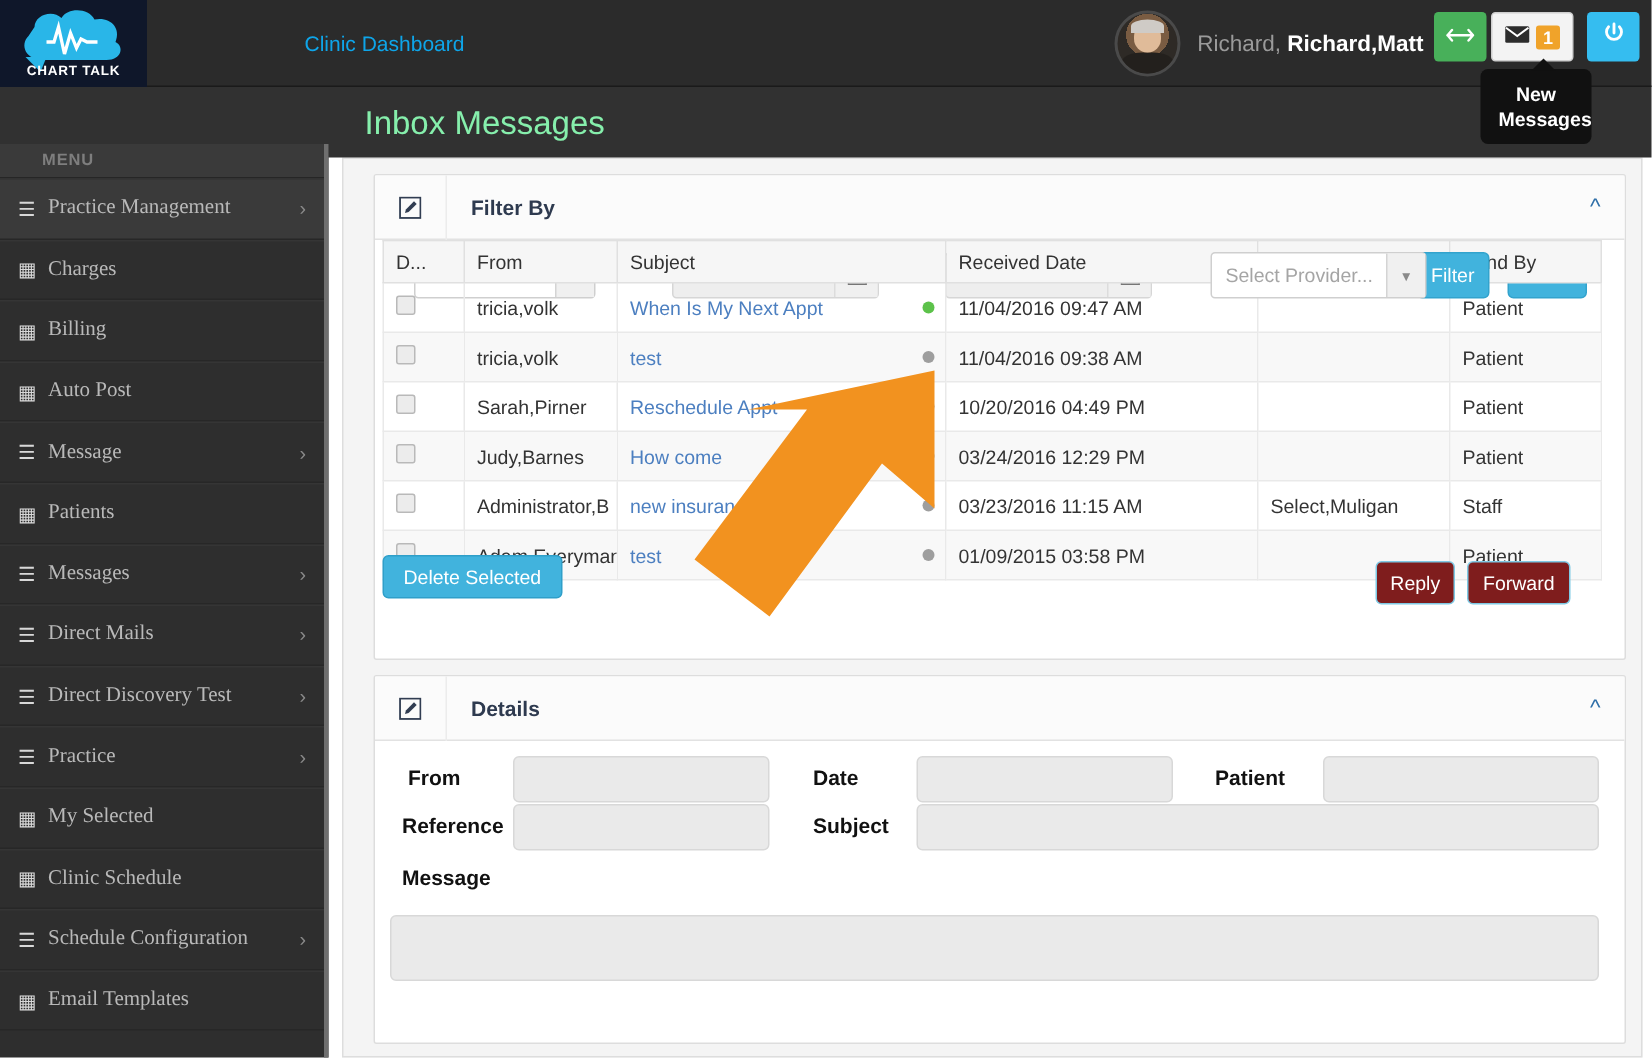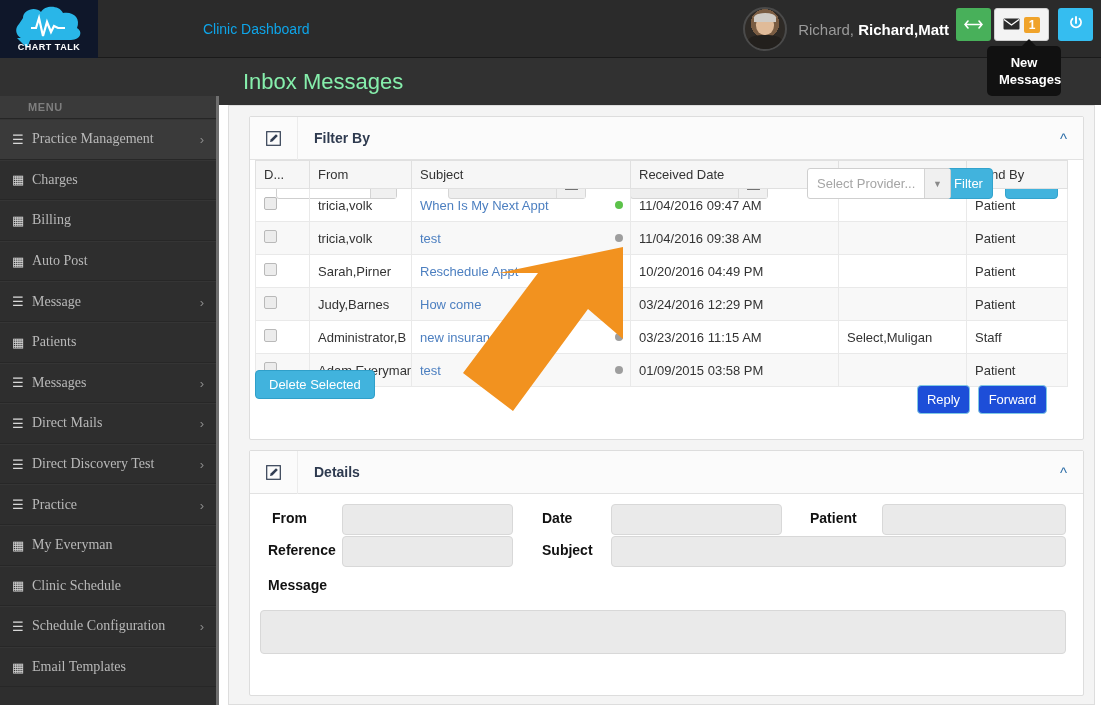--- a/index.html
+++ b/index.html
@@ -259,22 +259,22 @@
 
   
   .btn-del {
     position: absolute; left: 26px; top: 264px;
     height: 29px; padding: 0 13px;
     background: #41b3dd; border: 1px solid #2f9fc9; border-radius: 4px;
     color: #ffffff; font-size: 13px;
     display: flex; align-items: center; cursor: pointer;
   }
   .btn-soft {
-    position: absolute; top: 279px; height: 29px;
-    background: #1d4ed8; border: 1px solid #7fc9e4; border-radius: 4px;
+    position: absolute; top: 268px; height: 29px;
+    background: #7f1d1d; border: 1px solid #7fc9e4; border-radius: 4px;
     color: #ffffff; font-size: 13px;
     display: flex; align-items: center; justify-content: center;
     cursor: pointer;
   }
 
   
   .details-body { position: relative; height: 200px; }
   .dlabel {
     position: absolute; color: #111111; font-size: 14px; font-weight: bold;
   }
@@ -401,21 +401,21 @@
     <span class="mi-label">Direct Discovery Test</span>
     <span class="mi-caret">›</span>
   </div>
   <div class="menu-item">
     <span class="mi-icon">☰</span>
     <span class="mi-label">Practice</span>
     <span class="mi-caret">›</span>
   </div>
   <div class="menu-item">
     <span class="mi-icon">▦</span>
-    <span class="mi-label">My Everyman</span>
+    <span class="mi-label">My Selected</span>
   </div>
   <div class="menu-item">
     <span class="mi-icon">▦</span>
     <span class="mi-label">Clinic Schedule</span>
   </div>
   <div class="menu-item">
     <span class="mi-icon">☰</span>
     <span class="mi-label">Schedule Configuration</span>
     <span class="mi-caret">›</span>
   </div>

